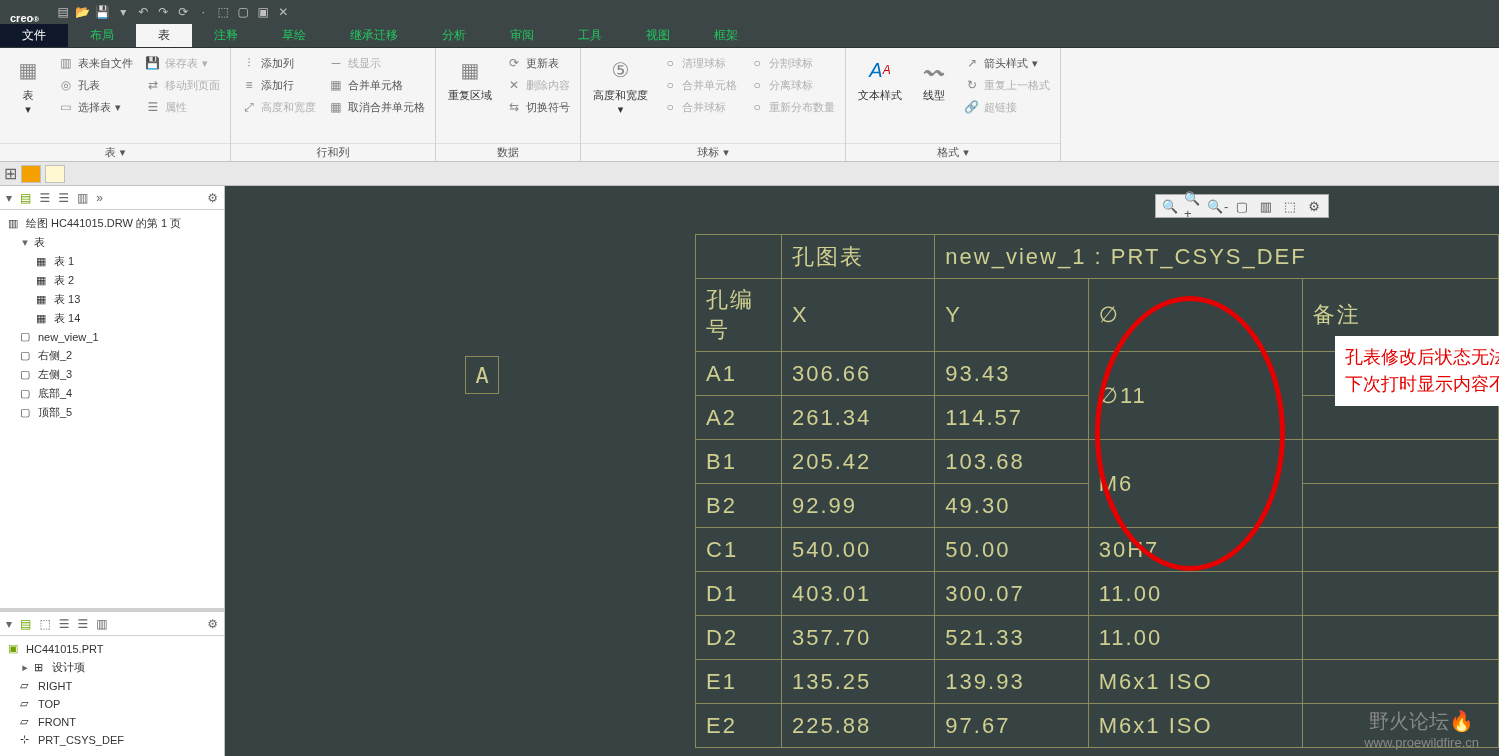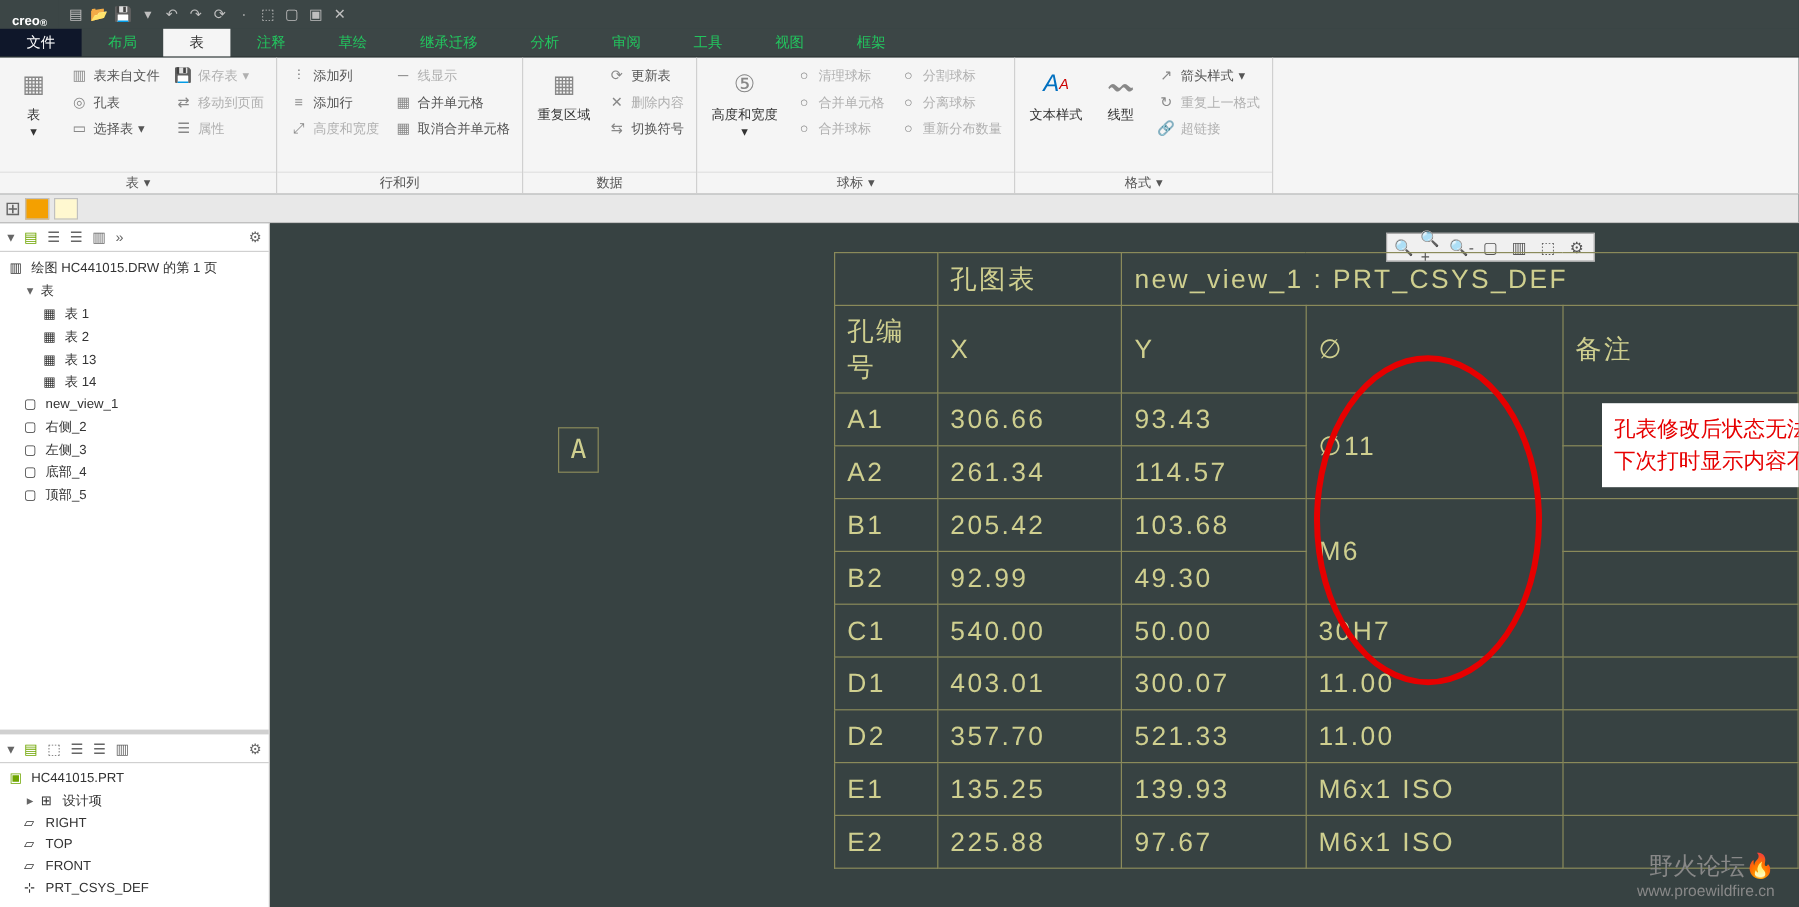--- a/index.html
+++ b/index.html
@@ -33,27 +33,27 @@
 .tree { flex:1; overflow:auto; padding:4px; }
 .tree-row { display:flex; align-items:center; gap:4px; padding:2px 4px; cursor:pointer; white-space:nowrap; }
 .tree-row .exp { width:10px; text-align:center; color:#666; }
 .tree-row .ic { width:14px; height:14px; display:inline-block; }
 .tree .lv1 { padding-left:16px; }
 .tree .lv2 { padding-left:32px; }
 .sidebar .split { height:4px; background:#d0d0d0; cursor:row-resize; }
 .canvas { flex:1; background:#374242; position:relative; overflow:hidden; }
 .mini-tb { position:absolute; top:8px; right:170px; height:24px; background:#f0f0f0; border:1px solid #aaa; display:flex; align-items:center; gap:4px; padding:0 4px; }
 .mini-tb span { width:20px; height:20px; display:inline-flex; align-items:center; justify-content:center; font-size:13px; color:#555; cursor:pointer; }
-.cad-table { position:absolute; left:470px; top:24px; border-collapse:collapse; color:#cfcf8f; font-family:"Lucida Console",monospace; font-size:22px; letter-spacing:2px; }
+.cad-table { position:absolute; left:470px; top:48px; border-collapse:collapse; color:#cfcf8f; font-family:"Lucida Console",monospace; font-size:22px; letter-spacing:2px; }
 .cad-table td { border:1px solid #8a8a5a; padding:6px 10px; height:44px; }
 .c1{width:90px;font-family:Liberation Serif, serif;} .c2{width:160px;} .c3{width:160px;} .c4{width:230px;} .c5{width:215px;}
 .label-a { position:absolute; left:240px; top:170px; width:34px; height:38px; border:1px solid #8a8a5a; color:#cfcf8f; font-family:"Lucida Console",monospace; font-size:22px; display:flex; align-items:center; justify-content:center; }
 .red-ellipse { position:absolute; left:870px; top:110px; width:190px; height:275px; border:5px solid #e60000; border-radius:50%; }
 .annotation { position:absolute; left:1110px; top:150px; width:290px; background:#fff; color:#e60000; font-size:18px; padding:8px 10px; line-height:1.5; }
-.watermark { position:absolute; right:20px; bottom:6px; color:#888; font-size:13px; text-align:right; }
+.watermark { position:absolute; right:20px; bottom:6px; color:#888; font-size:13px; text-align:center; }
 .watermark .wm1 { font-size:20px; color:#888; }
 .watermark .flame { color:#a00000; }
 </style>
 </head>
 <body>
 
 <div class="titlebar">
   <span class="logo">
       <span>creo</span>
       <span style="font-size:8px;">®</span>

